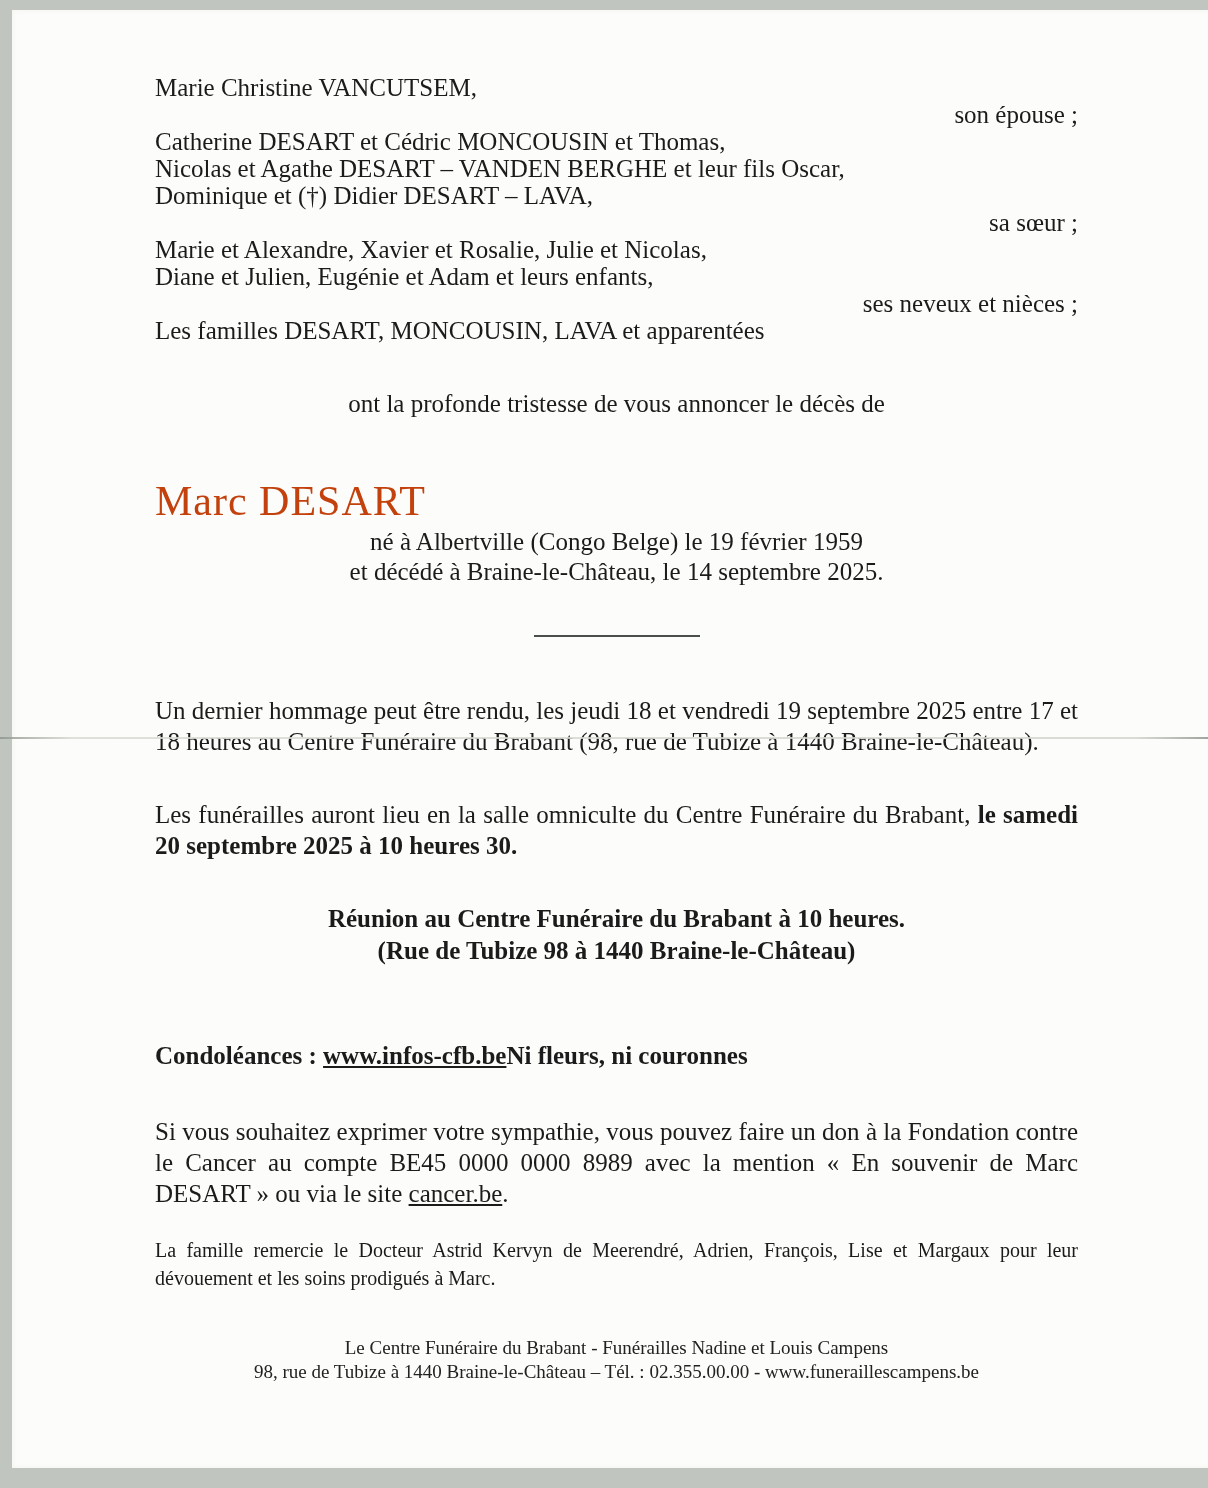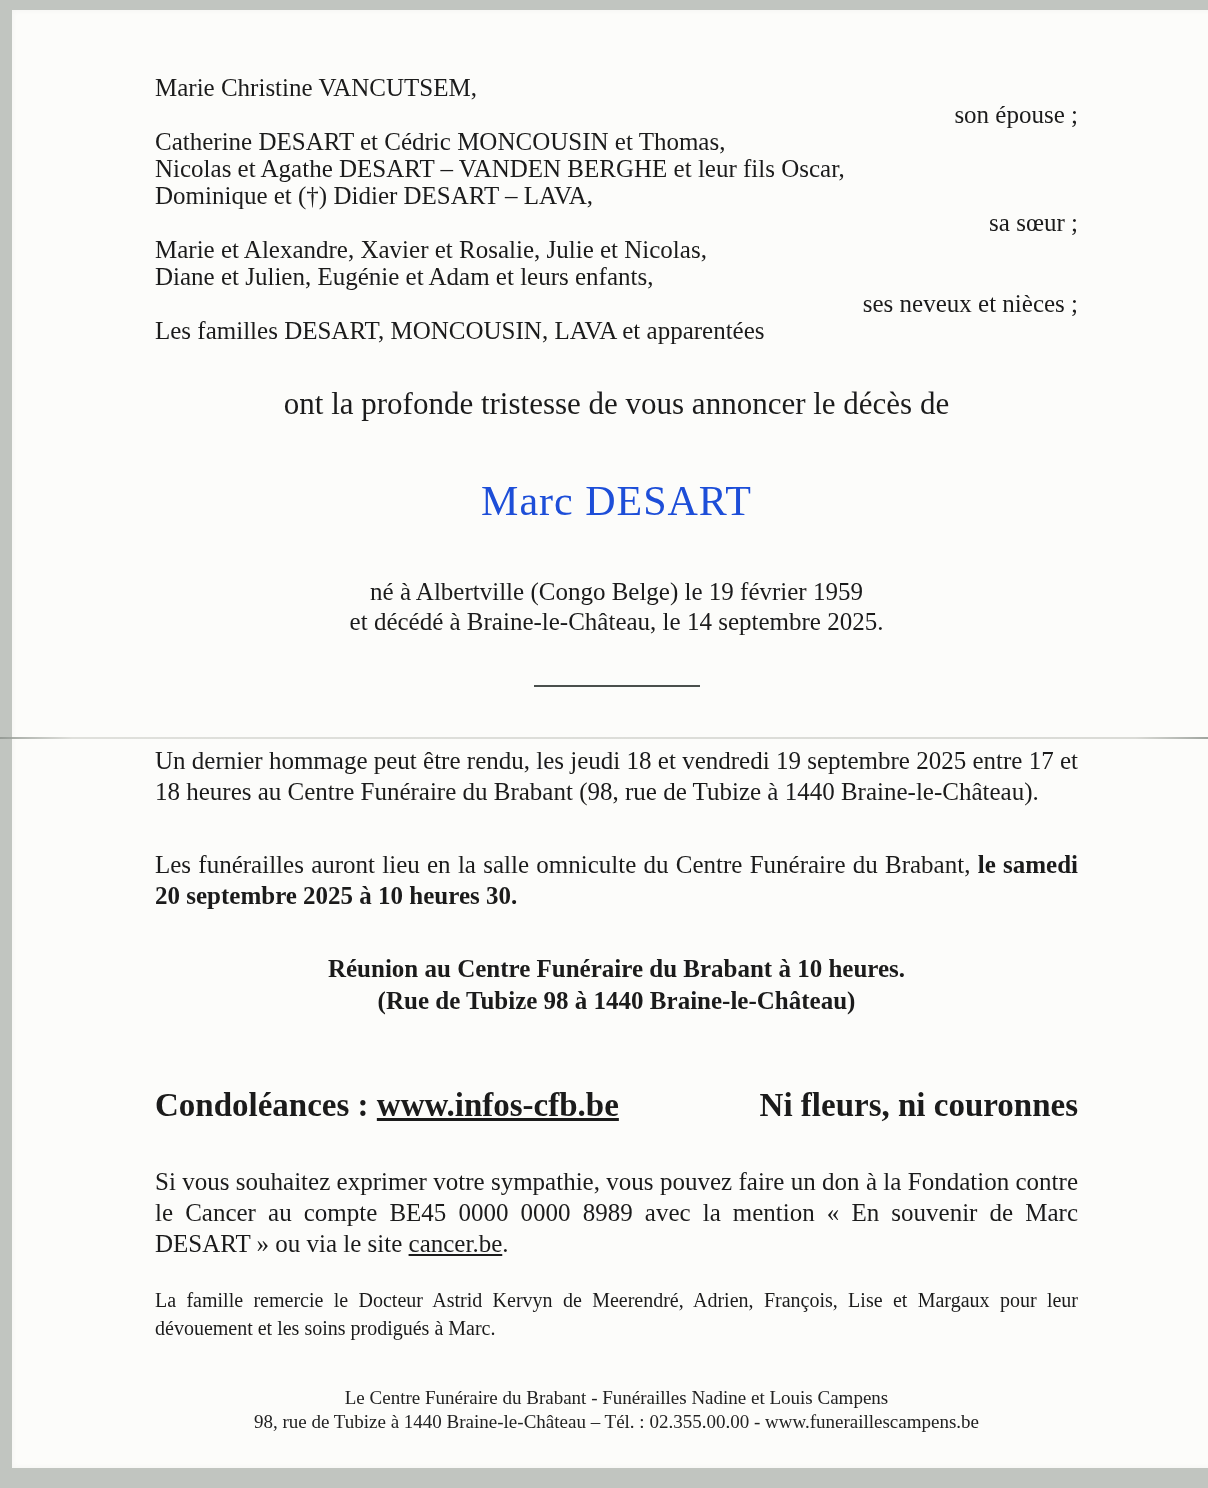--- a/index.html
+++ b/index.html
@@ -16,27 +16,27 @@
     left: 12px; top: 10px;
     width: 1206px; height: 1458px;
     background: #fcfcfa;
     box-shadow: inset 0 0 6px rgba(0,0,0,0.04);
   }
   .content { padding: 64px 140px 0 143px; }
 
   .fam-line { font-size: 25px; line-height: 27px; white-space: nowrap; }
   .relation  { font-size: 25px; line-height: 27px; text-align: right; }
 
-  .intro { margin-top: 46px; text-align: center; font-size: 31px; line-height: 27px; }
+  .intro { margin-top: 46px; text-align: center; font-size: 25px; line-height: 27px; }
   .deceased-name {
-    margin-top: 58px; text-align: center;
+    margin-top: 58px; text-align: left;
     font-size: 42px; line-height: 52px; letter-spacing: 1px;
-    color: #1d4ed8;
+    color: #c2410c;
   }
-  .dates { margin-top: 50px; text-align: center; font-size: 25px; line-height: 30px; }
+  .dates { text-align: center; font-size: 25px; line-height: 30px; }
 
   .divider {
     margin: 48px auto 0 auto;
     width: 166px; height: 0;
     border-top: 2px solid #4a4f4c;
   }
   .fold-crease {
     position: absolute;
     left: 0; top: 737px;
     width: 1208px; height: 2px;
@@ -48,22 +48,22 @@
   .p-hommage { margin-top: 58px; }
   .p-funeral { margin-top: 42px; }
   .bold { font-weight: bold; }
   .u { text-decoration: underline; }
 
   .reunion { margin-top: 42px; text-align: center; font-weight: bold; font-size: 25px; line-height: 32px; }
   .reunion-line { white-space: nowrap; }
 
   .condol-row {
     margin-top: 73px;
-    display: flex; justify-content: space-between; align-items: baseline;
-    font-weight: bold; font-size: 33px; line-height: 31px;
+    display: flex; align-items: baseline;
+    font-weight: bold; font-size: 25px; line-height: 31px;
   }
 
   .p-donation { margin-top: 45px; }
   .p-thanks { margin-top: 27px; font-size: 20px; line-height: 28px; text-align: justify; }
 
   .footer { margin-top: 44px; text-align: center; font-size: 19px; line-height: 24px; color: #222; }
 
   a.doclink { color: inherit; cursor: pointer; }
 </style>
 </head>

